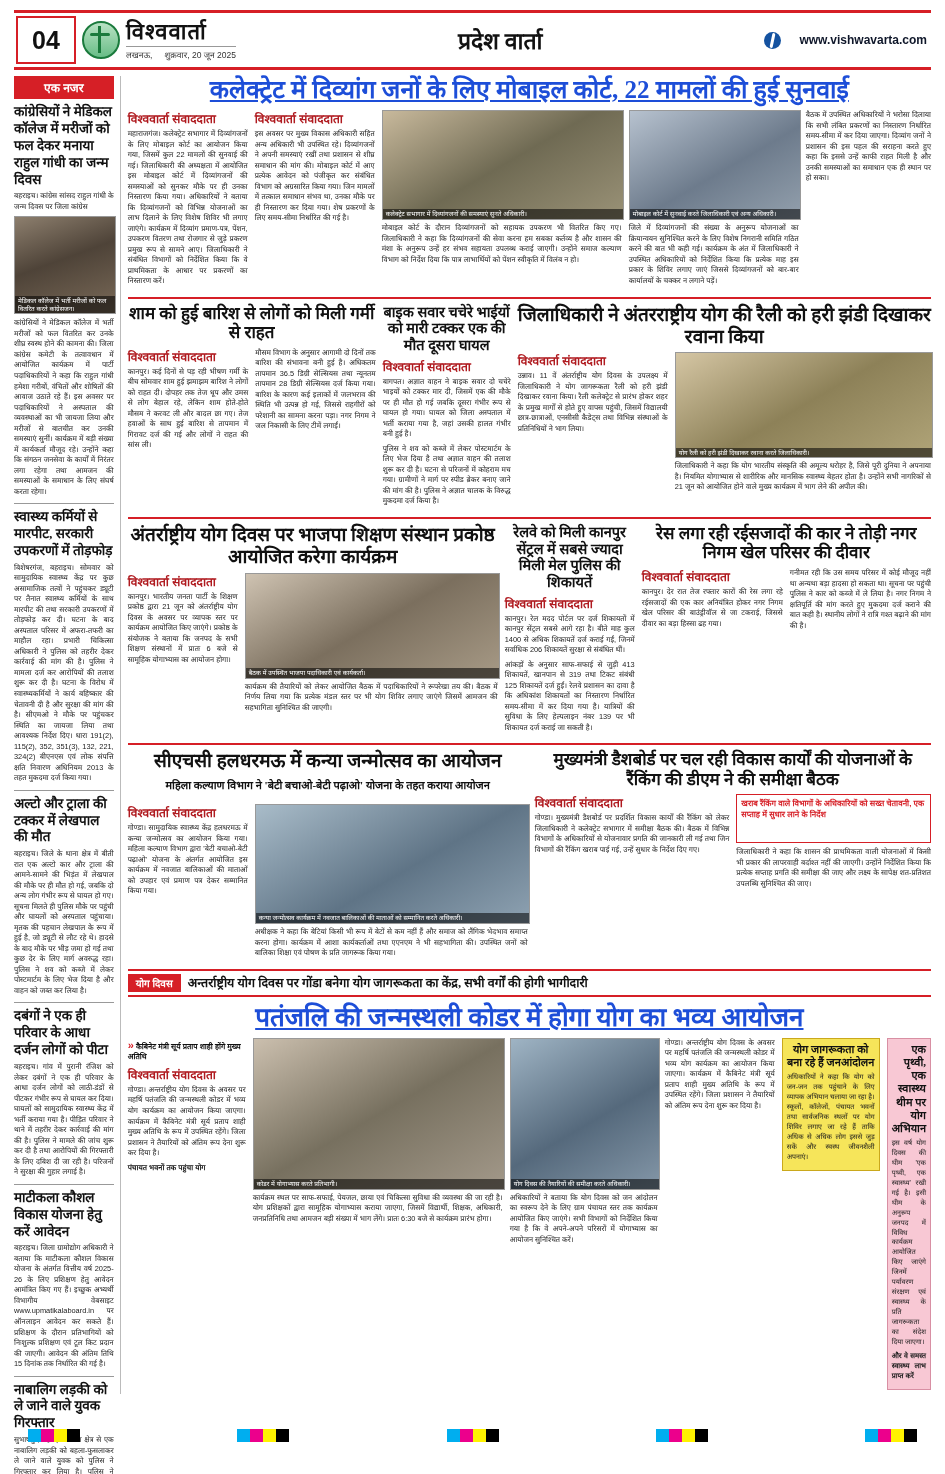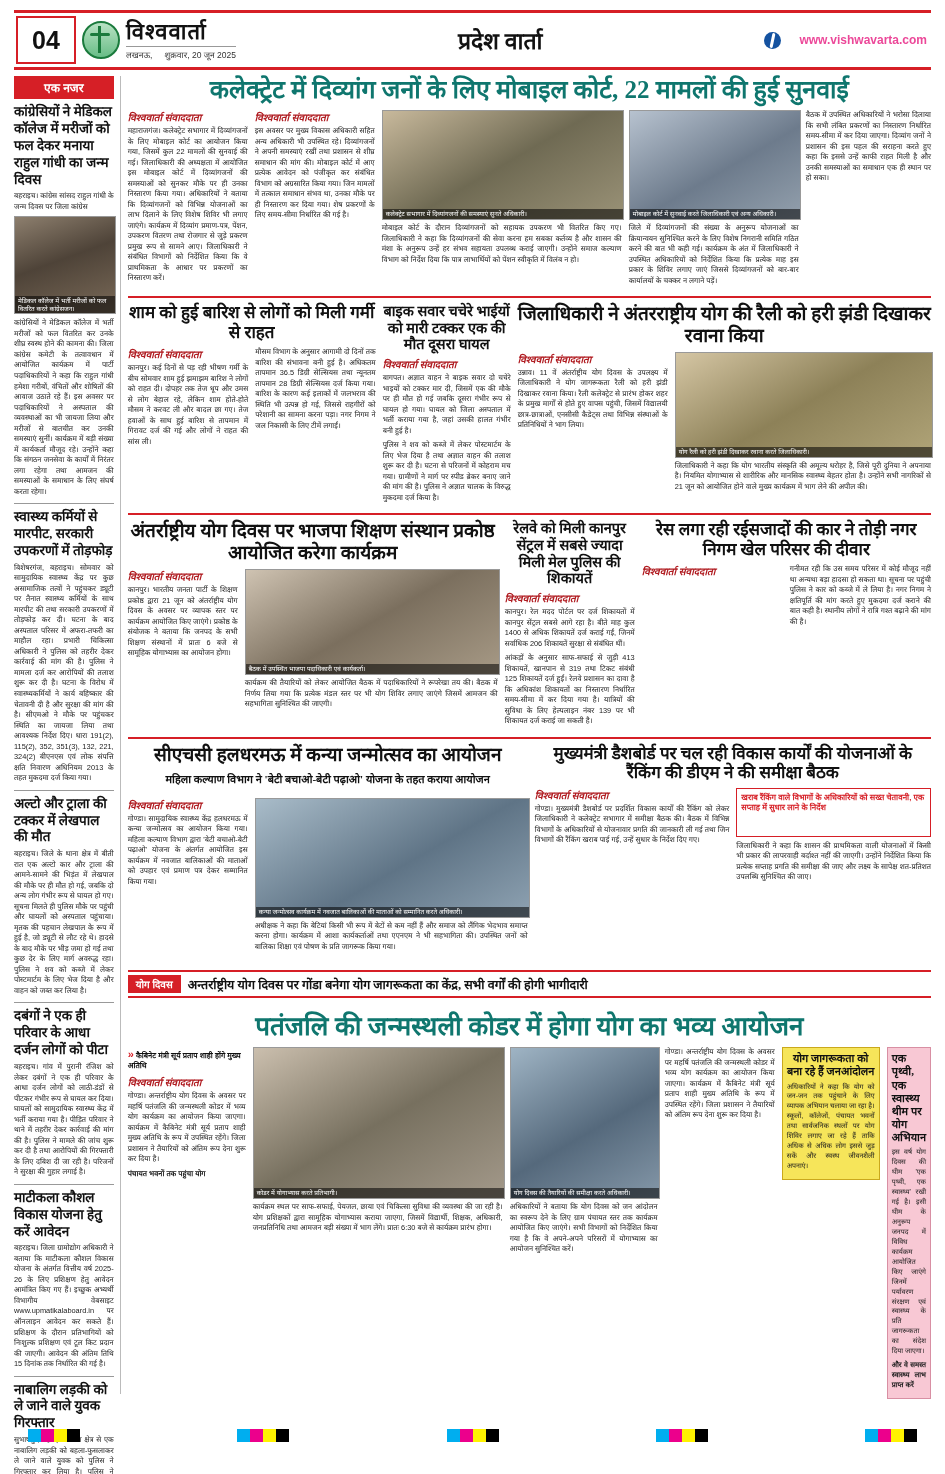--- a/index.html
+++ b/index.html
@@ -10,68 +10,68 @@
   
   .masthead{display:flex;align-items:center;border-top:3px solid #d61f26;border-bottom:3px solid #d61f26;height:54px;padding:0;}
   .pagenum{width:56px;height:44px;margin:4px 6px 4px 2px;border:2px solid #d61f26;display:flex;align-items:center;justify-content:center;font-size:25px;font-weight:bold;color:#111;}
   .logowrap{display:flex;align-items:center;gap:6px;}
   .logo-circle{width:34px;height:34px;border-radius:50%;border:2px solid #1a7a3c;background:linear-gradient(#b9e2c4,#69bd87);position:relative;}
   .logo-circle:after{content:"";position:absolute;left:14px;top:3px;width:3px;height:27px;background:#1a7a3c;}
   .logo-circle:before{content:"";position:absolute;left:6px;top:10px;width:20px;height:3px;background:#1a7a3c;border-radius:2px;}
   .brandname{font-family:"Liberation Serif", serif;font-weight:bold;font-size:22px;color:#111;letter-spacing:1px;line-height:1;}
   .brandsub{font-size:8.5px;color:#333;margin-top:3px;border-top:1px solid #999;padding-top:2px;display:flex;gap:12px;}
   .pradesh{flex:1;text-align:center;font-family:"Liberation Serif", serif;font-weight:bold;font-size:23px;color:#111;}
-  .weburl{display:flex;align-items:center;gap:18px;font-size:12px;color:#ec4899;font-weight:bold;padding-right:4px;}
+  .weburl{display:flex;align-items:center;gap:18px;font-size:12px;color:#0f172a;font-weight:bold;padding-right:4px;}
   .globe{width:17px;height:17px;border-radius:50%;background:#1452a0;position:relative;}
   .globe:after{content:"";position:absolute;left:7px;top:1px;width:3px;height:15px;background:#fff;border-radius:2px;transform:rotate(12deg);}
 
   
   .body-area{display:flex;margin-top:6px;height:1318px;}
   .col-left{width:208px;border-right:1px solid #bbb;padding-right:6px;}
   .col-main{flex:1;padding-left:7px;}
 
   .eknazar{background:#d61f26;color:#fff;font-weight:bold;font-size:12px;text-align:center;padding:3px 0;margin-bottom:5px;}
   h3.lh{font-family:"Liberation Serif", serif;font-size:13.5px;font-weight:bold;line-height:1.25;color:#111;margin:0 0 3px 0;}
-  .byl{font-size:10px;font-weight:bold;color:#b01b20;margin-bottom:2px;font-style:italic;}
+  .byl{font-size:12px;font-weight:bold;color:#b01b20;margin-bottom:2px;}
   p.t{font-size:7.4px;line-height:1.42;text-align:justify;color:#1a1a1a;margin:0 0 4px 0;}
   .rule{border:0;border-top:1px solid #999;margin:6px 0 5px 0;}
   .rule-d{border:0;border-top:2px solid #d61f26;margin:6px 0 5px 0;}
 
   .photo{width:100%;background:#c9c9c9;position:relative;overflow:hidden;border:1px solid #999;}
   .photo .cap{position:absolute;left:0;right:0;bottom:0;font-size:6.4px;color:#fff;background:rgba(0,0,0,.55);padding:1px 3px;line-height:1.2;}
   .ph-a{background:linear-gradient(160deg,#8d7f6e,#4e4338 45%,#7a6a58);}
   .ph-b{background:linear-gradient(150deg,#c8b99c,#6f6a53 50%,#9a9277);}
   .ph-c{background:linear-gradient(150deg,#b7c2cf,#6d7b8c 55%,#93a0ad);}
   .ph-d{background:linear-gradient(150deg,#d5c6a4,#8d8158 50%,#b0a478);}
   .ph-e{background:linear-gradient(150deg,#cfc3b2,#7b6f5e 50%,#a79a86);}
   .ph-f{background:linear-gradient(150deg,#a9bcc9,#5f7486 55%,#8ea2b2);}
   .ph-g{background:linear-gradient(150deg,#cbbfae,#77705f 50%,#a3998a);}
   .ph-h{background:linear-gradient(150deg,#9fb4c4,#55697c 55%,#8497a8);}
 
   
-  .hl-main{font-family:"Liberation Serif", serif;font-weight:bold;font-size:25px;line-height:1.12;text-align:center;color:#0f766e;margin:0 0 6px 0;}
+  .hl-main{font-family:"Liberation Serif", serif;font-weight:bold;font-size:25px;line-height:1.12;text-align:center;color:#1d4ed8;margin:0 0 6px 0;text-decoration:underline;}
   .hl-2{font-family:"Liberation Serif", serif;font-weight:bold;font-size:19px;line-height:1.15;text-align:center;color:#111;margin:0 0 5px 0;}
   .hl-3{font-family:"Liberation Serif", serif;font-weight:bold;font-size:17px;line-height:1.15;text-align:center;color:#111;margin:0 0 5px 0;}
   .hl-4{font-family:"Liberation Serif", serif;font-weight:bold;font-size:14.5px;line-height:1.15;text-align:center;color:#111;margin:0 0 4px 0;}
   .sub-c{font-family:"Liberation Serif", serif;font-weight:bold;font-size:11px;text-align:center;color:#111;margin:0 0 12px 0;}
 
   .grid2{display:flex;gap:7px;}
   .grid3{display:flex;gap:7px;}
   .c{flex:1;}
 
-  .strip{display:flex;align-items:center;gap:7px;border-top:2px solid #d61f26;border-bottom:2px solid #d61f26;padding:3px 0;margin:14px 0;}
+  .strip{display:flex;align-items:center;gap:7px;border-top:2px solid #d61f26;border-bottom:2px solid #d61f26;padding:3px 0;margin:6px 0;}
   .strip .tag{background:#d61f26;color:#fff;font-size:10px;font-weight:bold;padding:2px 8px;}
   .strip .txt{font-family:"Liberation Serif", serif;font-weight:bold;font-size:12.5px;color:#111;}
 
   .boxred{border:1px solid #d61f26;padding:4px;}
   .boxred .bt{color:#d61f26;font-weight:bold;font-size:8px;line-height:1.3;margin-bottom:18px;}
   .yellowbox{background:#f6e55a;border:1px solid #caa81c;padding:4px;}
   .yellowbox .bt{font-family:"Liberation Serif", serif;font-weight:bold;font-size:11px;text-align:center;line-height:1.2;margin-bottom:3px;color:#111;}
   .pinkbox{background:#f8c8d4;border:1px solid #d88fa3;padding:4px;}
-  .pinkbox .bt{font-family:"Liberation Serif", serif;font-weight:bold;font-size:11px;text-align:left;line-height:1.2;margin-bottom:3px;color:#111;}
+  .pinkbox .bt{font-family:"Liberation Serif", serif;font-weight:bold;font-size:11px;text-align:right;line-height:1.2;margin-bottom:3px;color:#111;}
   .quote{font-size:7.6px;font-weight:bold;color:#111;line-height:1.3;}
   .qmark{color:#d61f26;font-weight:bold;font-size:11px;}
 
   
   .colorbar{position:absolute;left:14px;right:14px;bottom:8px;height:14px;display:flex;gap:3px;align-items:center;}
   .cbgroup{display:flex;gap:0;}
   .cb{width:13px;height:13px;}
   .spacer{flex:1;}
 </style>
 </head>
@@ -227,20 +227,21 @@
           <div class="byl">विश्ववार्ता संवाददाता</div>
           <p class="t">कानपुर। रेल मदद पोर्टल पर दर्ज शिकायतों में कानपुर सेंट्रल सबसे आगे रहा है। बीते माह कुल 1400 से अधिक शिकायतें दर्ज कराई गईं, जिनमें सर्वाधिक 206 शिकायतें सुरक्षा से संबंधित थीं।</p>
           <p class="t">आंकड़ों के अनुसार साफ-सफाई से जुड़ी 413 शिकायतें, खानपान से 319 तथा टिकट संबंधी 125 शिकायतें दर्ज हुईं। रेलवे प्रशासन का दावा है कि अधिकांश शिकायतों का निस्तारण निर्धारित समय-सीमा में कर दिया गया है। यात्रियों की सुविधा के लिए हेल्पलाइन नंबर 139 पर भी शिकायत दर्ज कराई जा सकती है।</p>
         </div>
 
         <div class="c">
           <h2 class="hl-3">रेस लगा रही रईसजादों की कार ने तोड़ी नगर निगम खेल परिसर की दीवार</h2>
           <div class="grid2">
             <div class="c">
               <div class="byl">विश्ववार्ता संवाददाता</div>
+              <p class="t">कानपुर। देर रात तेज रफ्तार कारों की रेस लगा रहे रईसजादों की एक कार अनियंत्रित होकर नगर निगम खेल परिसर की बाउंड्रीवॉल से जा टकराई, जिससे दीवार का बड़ा हिस्सा ढह गया।</p>
             </div>
             <div class="c">
               <p class="t">गनीमत रही कि उस समय परिसर में कोई मौजूद नहीं था अन्यथा बड़ा हादसा हो सकता था। सूचना पर पहुंची पुलिस ने कार को कब्जे में ले लिया है। नगर निगम ने क्षतिपूर्ति की मांग करते हुए मुकदमा दर्ज कराने की बात कही है। स्थानीय लोगों ने रात्रि गश्त बढ़ाने की मांग की है।</p>
             </div>
           </div>
         </div>
       </div>
 
       <hr class="rule-d">
 

